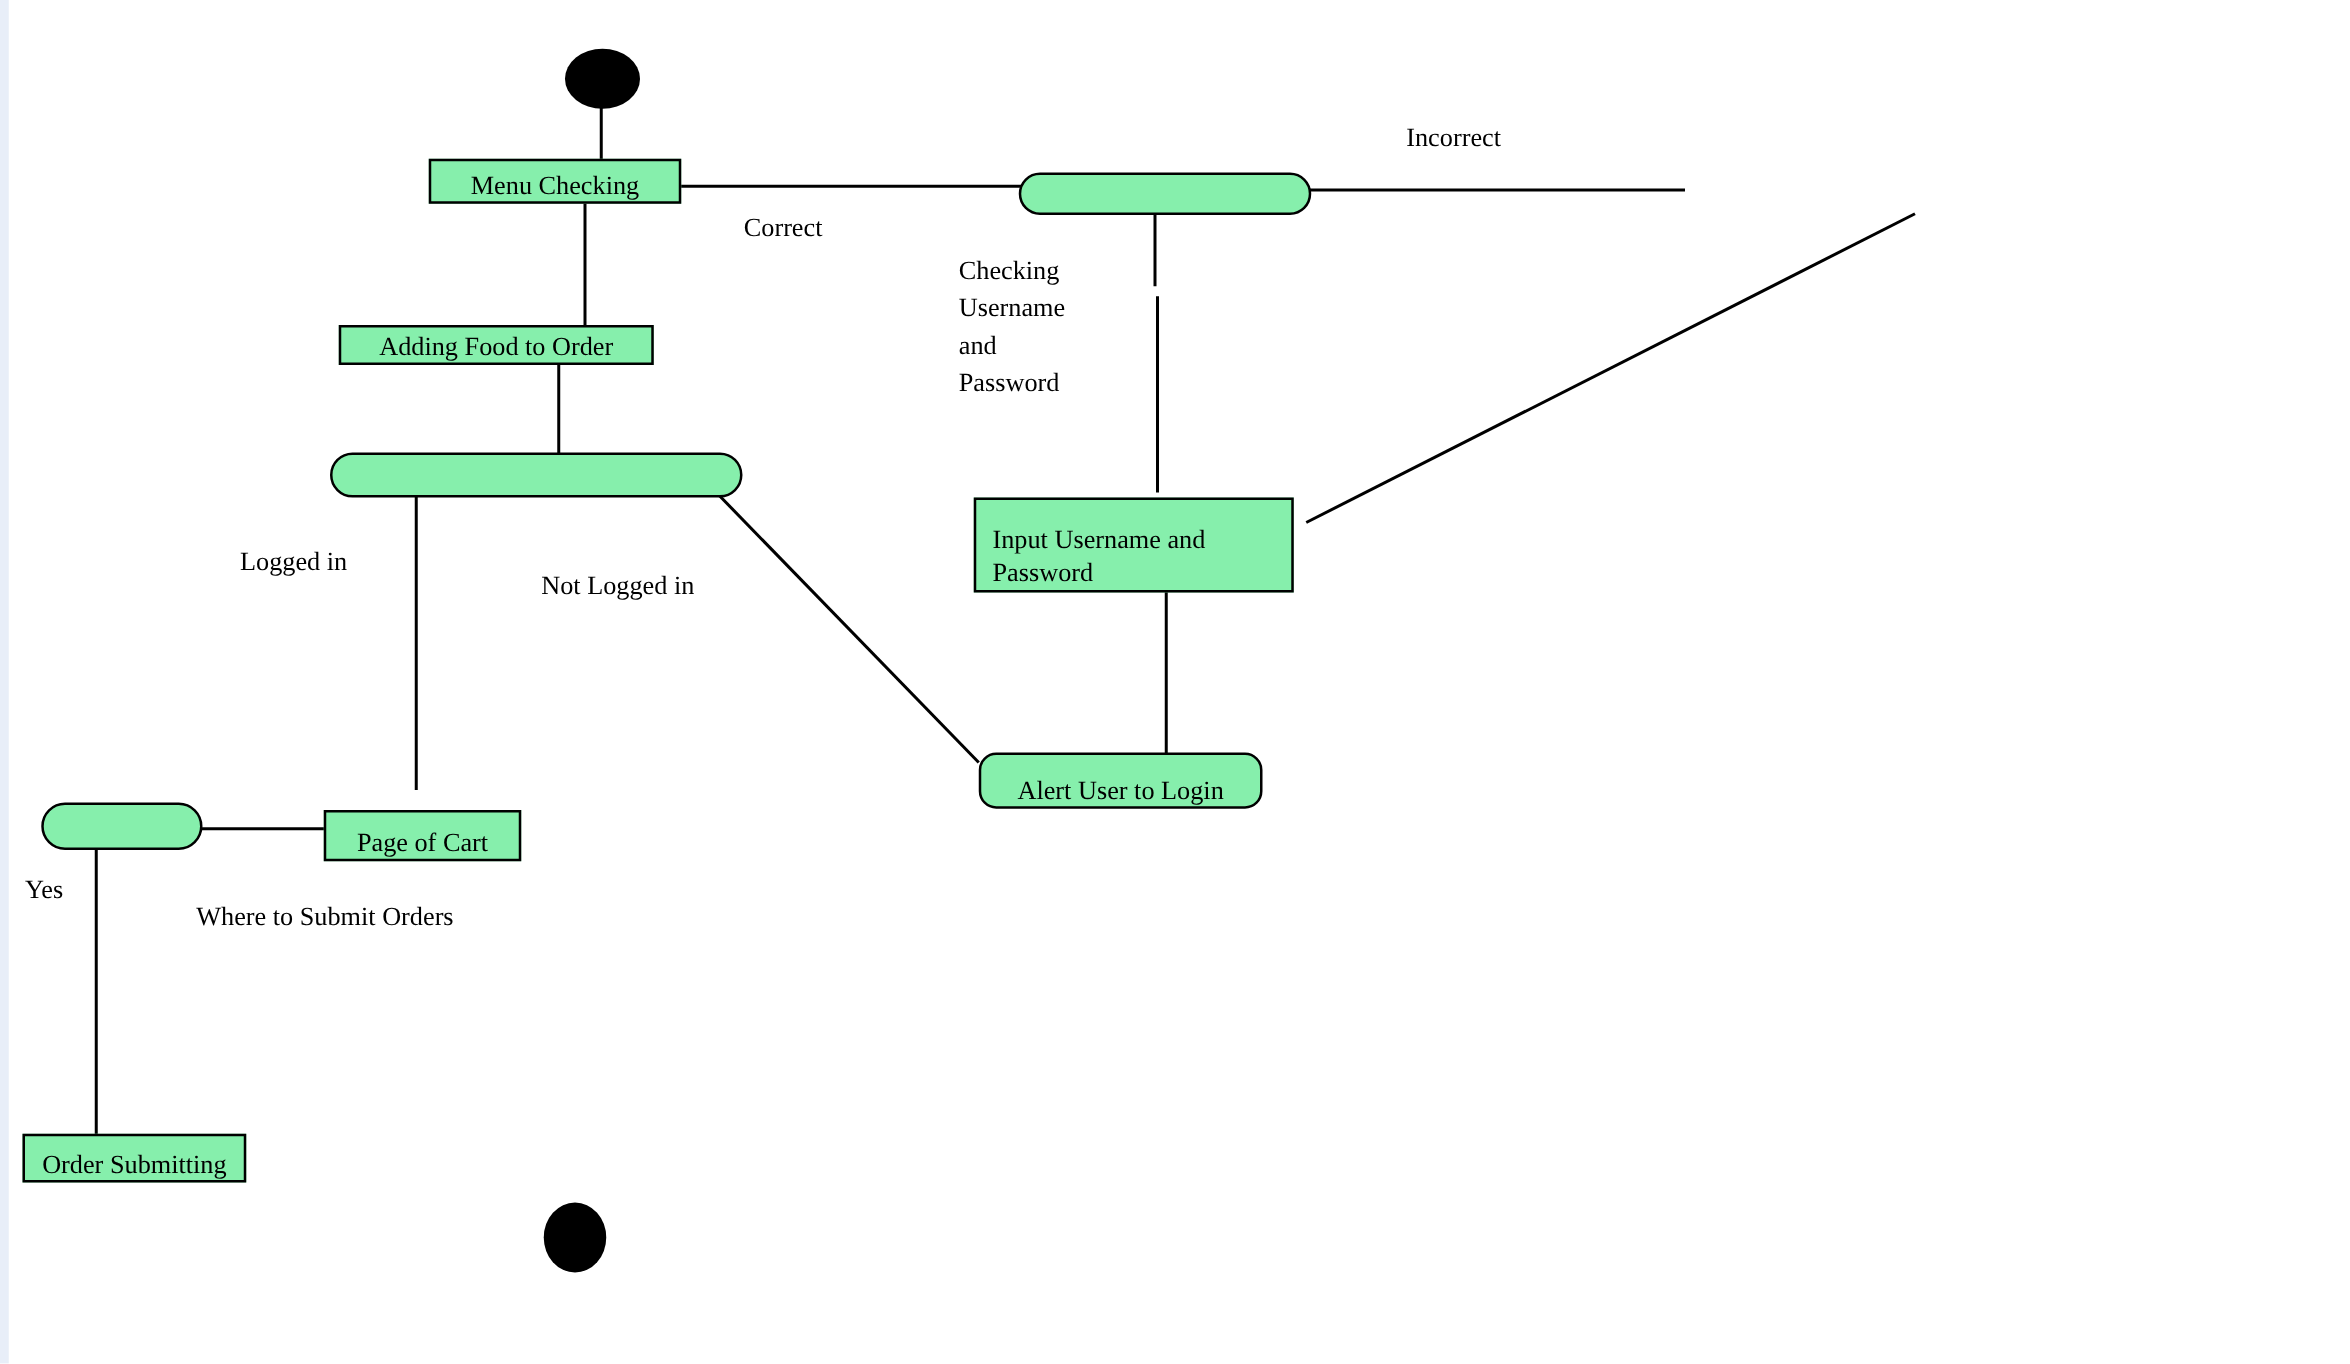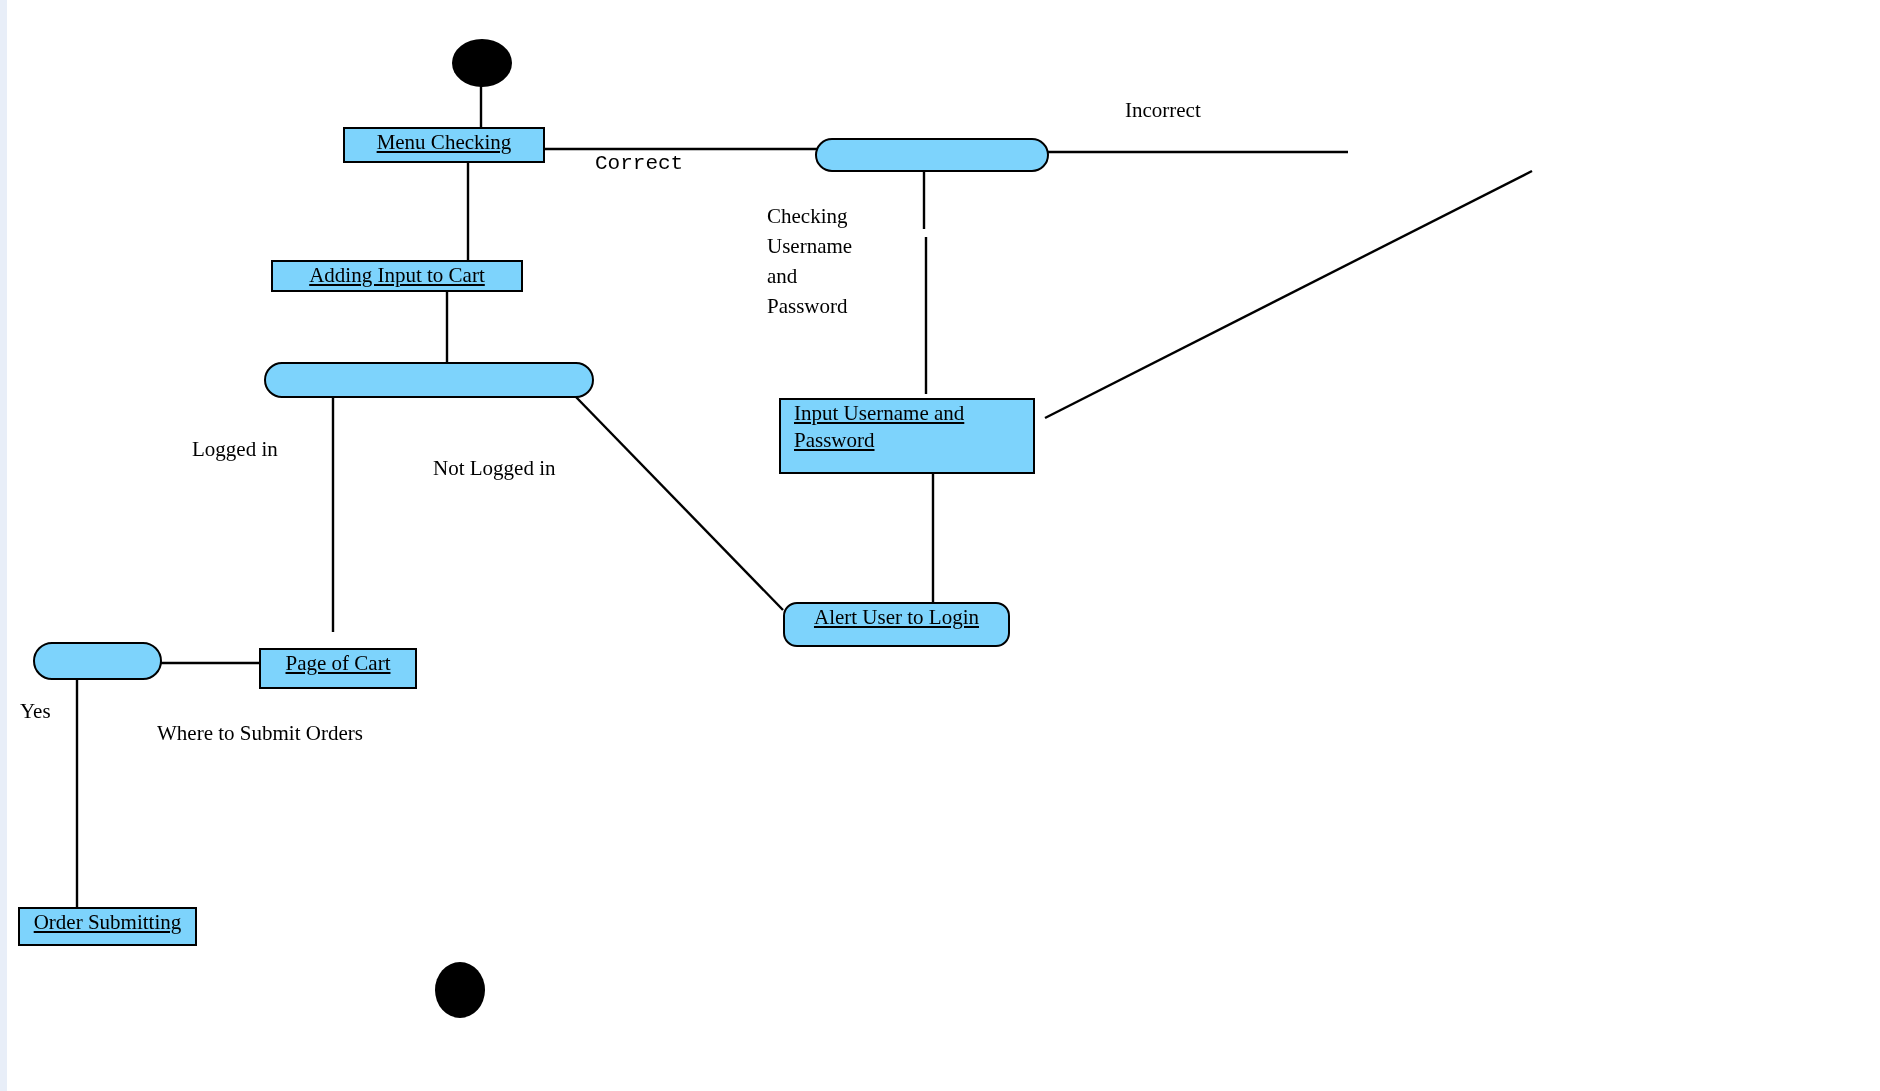--- a/index.html
+++ b/index.html
@@ -27,29 +27,28 @@
     left: 0; top: 0;
     width: 1880px; height: 1091px;
   }
   .edges-svg line {
     stroke: #000000;
     stroke-width: 2.4;
   }
   .node {
     position: absolute;
     box-sizing: border-box;
-    background: #7dd3fc;
+    background: #86efac;
     border: 2.4px solid #000000;
     display: flex;
-    align-items: flex-start;
+    align-items: flex-end;
     justify-content: center;
     font-size: 21px;
     line-height: 26px;
     white-space: nowrap;
-    text-decoration: underline;
   }
   .node.multiline {
     white-space: normal;
     justify-content: flex-start;
     text-align: left;
     padding-left: 13px;
     padding-right: 6px;
     line-height: 27px;
   }
   .pill {
@@ -79,21 +78,21 @@
   #adding-food        { left: 271px; top: 260px; width: 252px; height: 32px; }
   #cart-branch-bar    { left: 264px; top: 362px; width: 330px; height: 36px; }
   #input-credentials  { left: 779px; top: 374px; width: 256px; height: 76px; margin-top: 24px; }
   #alert-login        { left: 783px; top: 602px; width: 227px; height: 45px; border-radius: 14px; }
   #page-of-cart       { left: 259px; top: 631px; width: 158px; height: 41px; margin-top: 17px; }
   #submit-branch-bar  { left: 33px;  top: 642px; width: 129px; height: 38px; }
   #order-submitting   { left: 18px;  top: 907px; width: 179px; height: 39px; }
   #final-state        { left: 435px; top: 962px; width: 50px;  height: 56px; }
 
   #label-incorrect    { left: 1125px; top: 98px; }
-  #label-correct      { left: 595px;  top: 152px; font-family: Liberation Mono, monospace; }
+  #label-correct      { left: 595px;  top: 170px; }
   #label-checking     { left: 767px;  top: 201px; width: 130px; }
   #label-logged-in    { left: 192px;  top: 437px; }
   #label-not-logged-in{ left: 433px;  top: 456px; }
   #label-yes          { left: 20px;   top: 699px; text-align: right; }
   #label-where-submit { left: 157px;  top: 721px; }
 </style>
 </head>
 <body>
 
 <div class="canvas">
@@ -119,21 +118,21 @@
   <div class="dot" id="initial-state"></div>
 
   <div class="node" id="menu-checking">
     <span>Menu Checking</span>
   </div>
 
   <div class="node pill" id="login-check-bar"></div>
 
 
   <div class="node" id="adding-food">
-    <span>Adding Input to Cart</span>
+    <span>Adding Food to Order</span>
   </div>
 
   <div class="node pill" id="cart-branch-bar"></div>
 
   <div class="node multiline" id="input-credentials">
     <span>Input Username and Password</span>
   </div>
 
   <div class="node" id="alert-login">
     <span>Alert User to Login</span>

